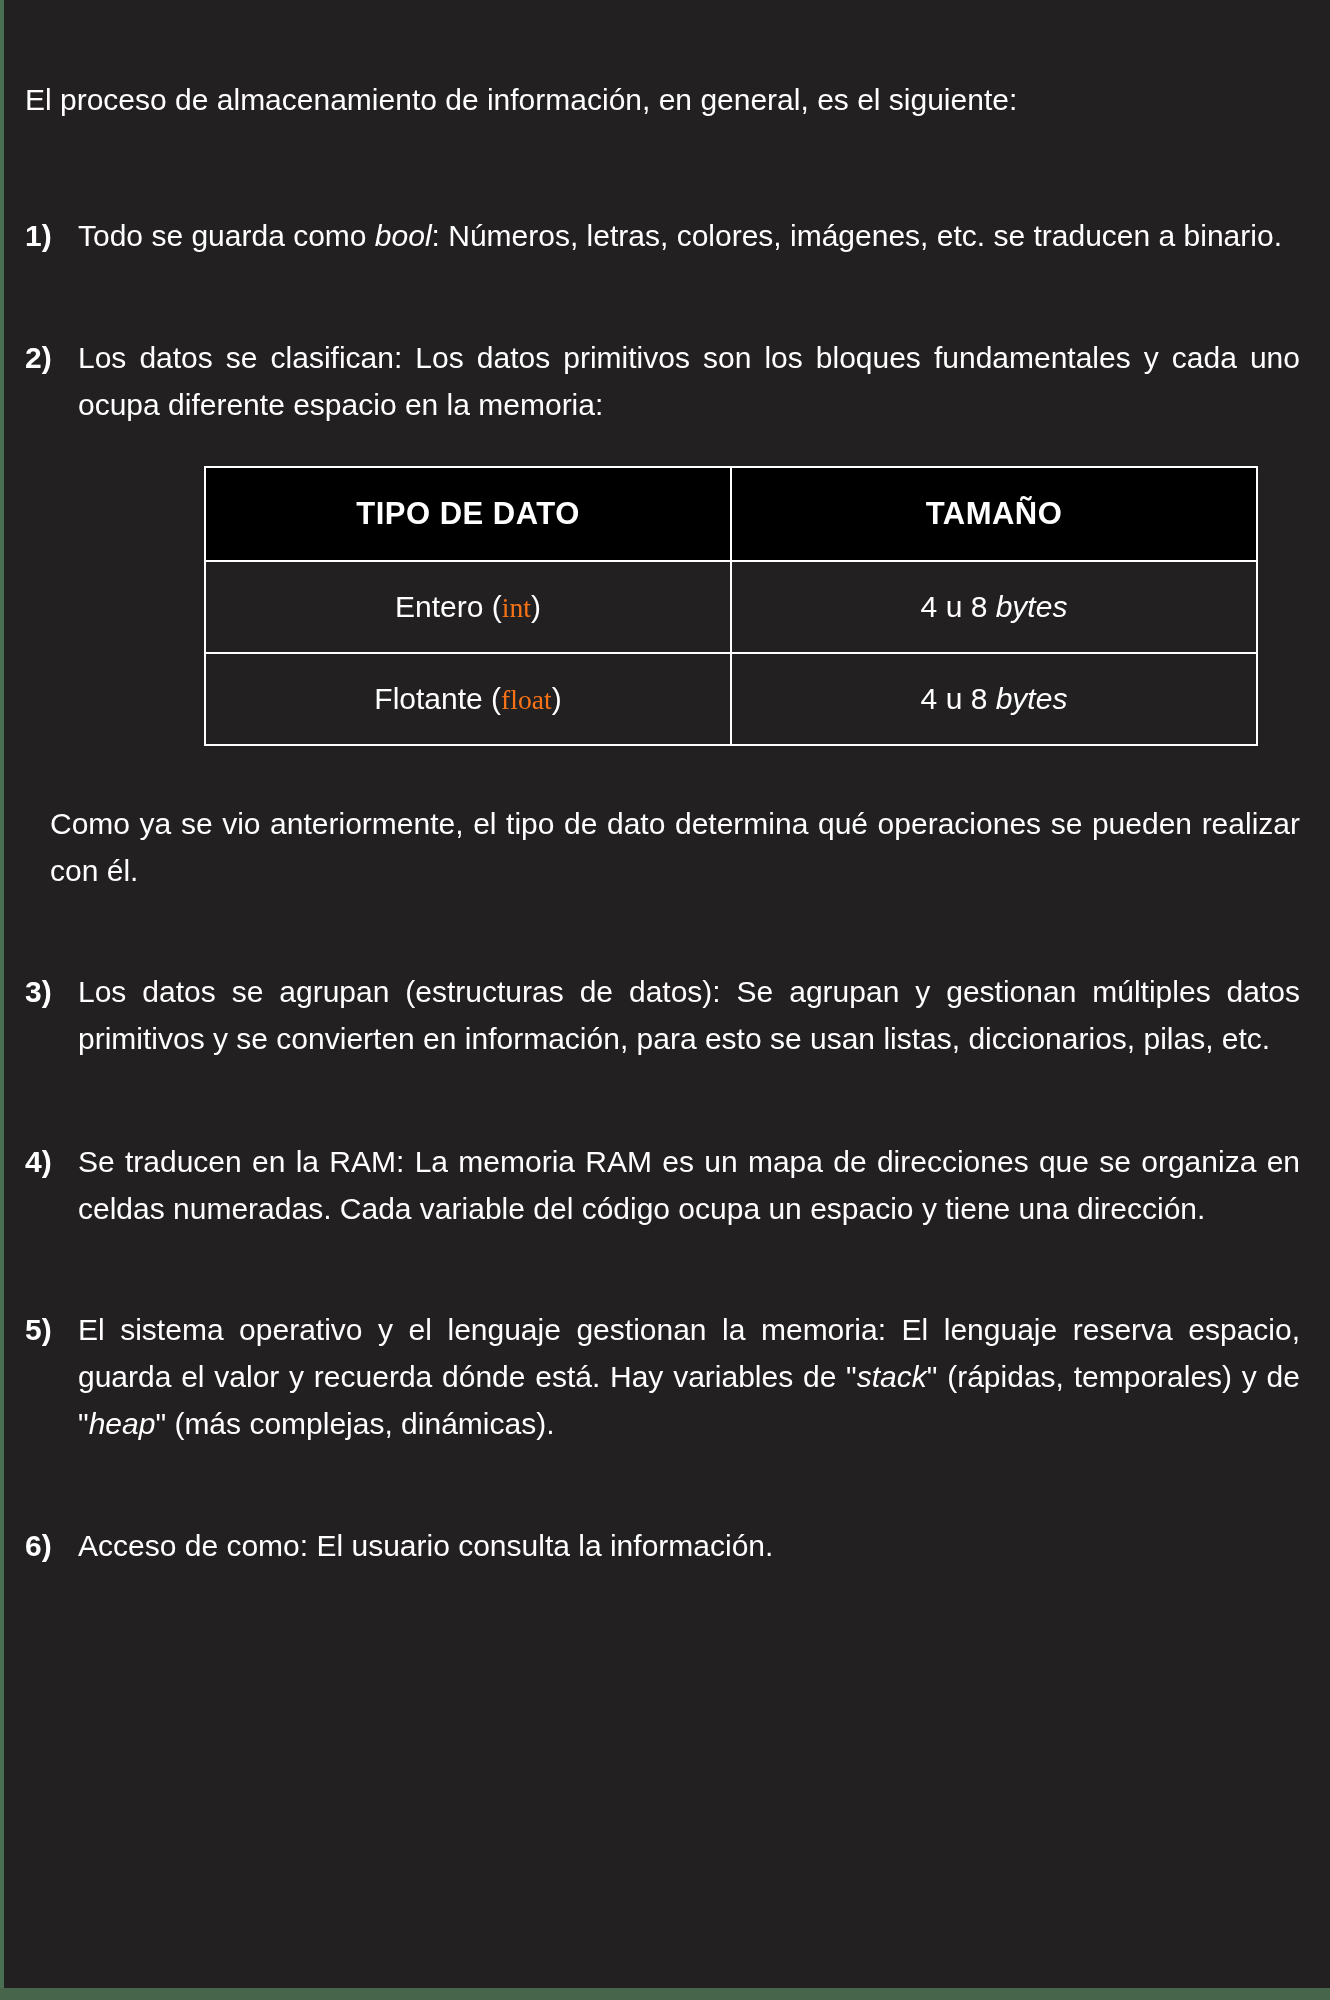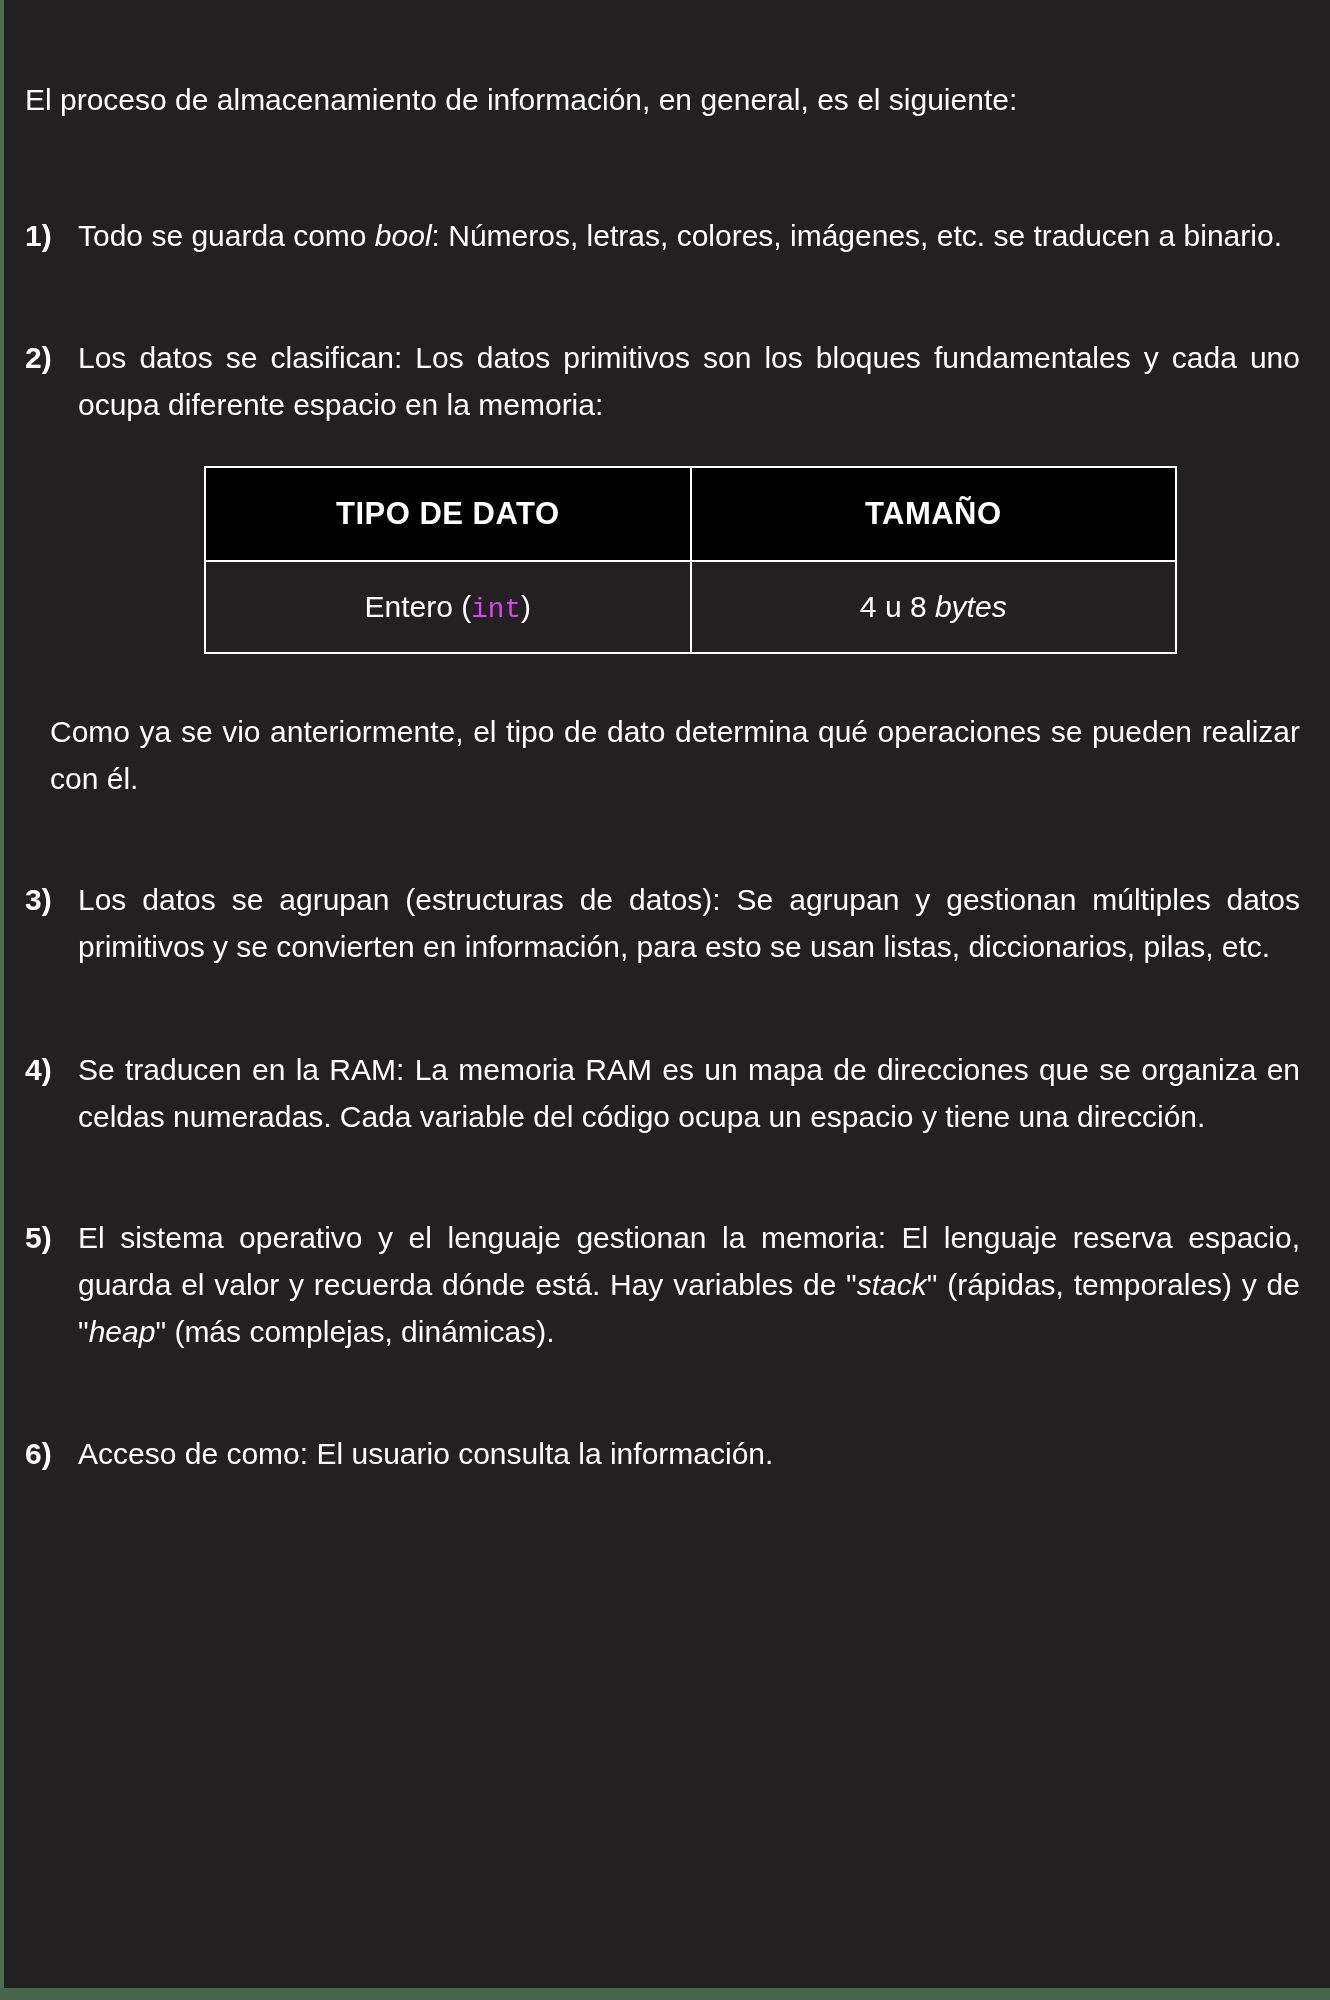--- a/index.html
+++ b/index.html
@@ -46,34 +46,34 @@
     flex: 0 0 53px;
     font-weight: 700;
   }
   .itembody {
     flex: 1 1 auto;
     text-align: justify;
   }
   .b { font-weight: 400; }
   .i { font-style: italic; }
   .code {
-    font-family: Liberation Mono, monospace;
-    color: #d946ef;
+    font-family: Liberation Serif, serif;
+    color: #f97316;
     font-size: 0.92em;
   }
   .mb71 { margin-bottom: 89px; }
   .mb75 { margin-bottom: 75px; }
   .mb38 { margin-bottom: 38px; }
   .mb54 { margin-bottom: 54px; }
   .mb74 { margin-bottom: 74px; }
   .mb76 { margin-bottom: 76px; }
   table.types {
     border-collapse: collapse;
     table-layout: fixed;
-    width: 973px;
+    width: 1054px;
     margin-left: 179px;
   }
   table.types th, table.types td {
     border: 2px solid #ffffff;
     text-align: center;
     vertical-align: middle;
   }
   table.types th {
     background: #000000;
     height: 94px;
@@ -112,20 +112,24 @@
       <tr>
         <th>TIPO DE DATO</th>
         <th>TAMAÑO</th>
       </tr>
     </thead>
     <tbody>
       <tr>
         <td><span>Entero (</span><span class="code">int</span><span>)</span></td>
         <td><span>4 u 8 </span><span class="i">bytes</span></td>
       </tr>
+      <tr>
+        <td><span>Flotante (</span><span class="code">float</span><span>)</span></td>
+        <td><span>4 u 8 </span><span class="i">bytes</span></td>
+      </tr>
     </tbody>
   </table>
 
   <p class="para note-para mb74"><span>Como ya se vio anteriormente, el tipo de dato determina qué operaciones se pueden realizar con él.</span></p>
 
   <div class="item mb76">
     <span class="num">3)</span>
     <span class="itembody"><span class="b">Los datos se agrupan (estructuras de datos)</span><span>: Se agrupan y gestionan múltiples datos primitivos y se convierten en información, para esto se usan listas, diccionarios, pilas, etc.</span></span>
   </div>
 

